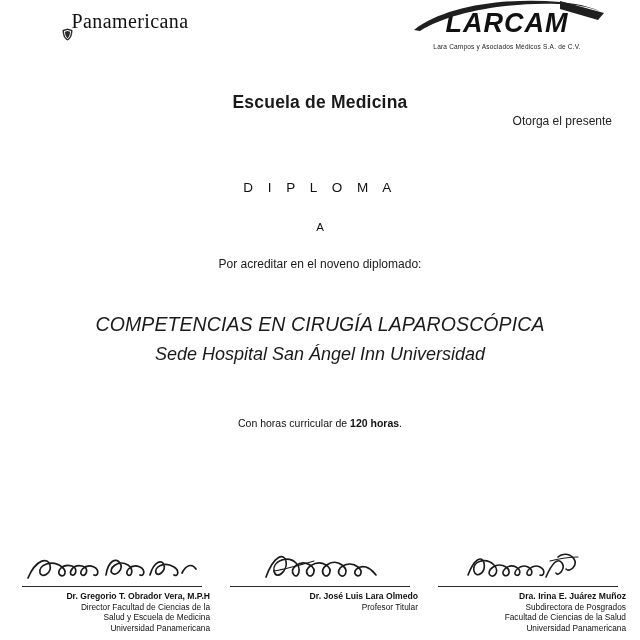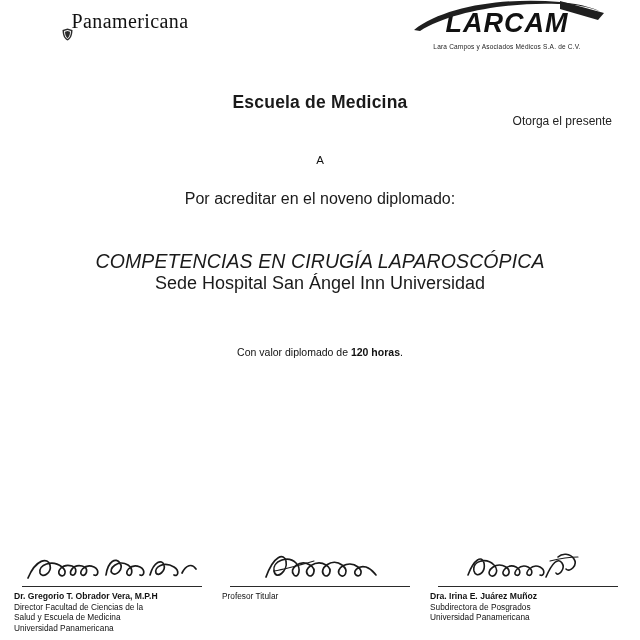--- a/index.html
+++ b/index.html
@@ -114,32 +114,34 @@
     color: #111;
   }
   .recipient {
     font-size: 22px;
     font-weight: bold;
     font-style: italic;
     margin-top: 32px;
     letter-spacing: 0.3px;
   }
   .reason {
-    font-size: 16px;
+    font-size: 12px;
     margin-top: 24px;
     color: #1a1a1a;
   }
   .program {
     font-size: 19.5px;
     font-style: italic;
     margin-top: 42px;
     letter-spacing: 0.1px;
   }
   .venue {
     font-size: 18px;
+    font-style: italic;
+    margin-top: 8px;
   }
   .credit {
     font-size: 10.5px;
     margin-top: 52px;
     color: #111;
   }
   .credit b { font-weight: bold; }
   .place-date {
     font-size: 11.5px;
     margin-top: 53px;
@@ -152,21 +154,21 @@
     left: 0;
     right: 0;
     bottom: 6px;
     display: flex;
     justify-content: space-between;
     padding: 0 14px;
     box-sizing: border-box;
   }
   .sig-block {
     width: 196px;
-    text-align: left;
+    text-align: right;
     position: relative;
   }
   .sig-scribble {
     height: 34px;
     position: relative;
   }
   .sig-scribble svg {
     display: block;
     margin: 0 auto;
   }
@@ -213,26 +215,27 @@
       <div class="larcam-word">LARCAM</div>
     </div>
     <div class="larcam-sub">Lara Campos y Asociados Médicos S.A. de C.V.</div>
   </div>
 
 </div>
 
 <div class="content">
   <div class="school">Escuela de Medicina</div>
   <div class="grants">Otorga el presente</div>
+  <div class="diploma-word">D I P L O M A</div>
   <div class="a-word">A</div>
   <div class="reason">Por acreditar en el noveno diplomado:</div>
   <div class="program">COMPETENCIAS EN CIRUGÍA LAPAROSCÓPICA</div>
   <div class="venue">Sede Hospital San Ángel Inn Universidad</div>
   <div class="credit">
-    <span>Con valor diplomado de </span><b>120 horas</b><span>.</span>
+    <span>Con horas curricular de </span><b>120 horas</b><span>.</span>
   </div>
 </div>
 
 <div class="signatures">
 
   <div class="sig-block">
     <div class="sig-scribble">
       <svg viewBox="0 0 180 34" width="180" height="34" aria-hidden="true">
         <path d="M6 27 C14 8 26 6 28 14 C30 22 20 28 18 22 C16 14 30 8 40 16 C46 21 42 27 38 24 C34 21 40 12 50 15 C56 17 54 25 50 24 C46 23 50 13 60 15 C68 17 64 26 60 24 C56 22 62 12 72 16 C78 19 76 26 72 24 M84 24 C86 10 94 6 98 12 C102 18 94 26 90 22 C86 18 96 8 106 14 C112 18 110 26 106 24 C102 22 108 12 118 16 C124 19 122 26 118 24 M128 24 C132 10 140 8 142 14 C144 20 136 26 134 22 C132 16 142 10 152 16 C158 20 156 26 152 24 M160 22 C164 14 170 12 174 18" fill="none" stroke="#1a1a1a" stroke-width="1.7" stroke-linecap="round"></path>
       </svg>
@@ -245,29 +248,31 @@
   </div>
 
   <div class="sig-block">
     <div class="sig-scribble">
       <svg viewBox="0 0 180 34" width="180" height="34" aria-hidden="true">
         <path d="M36 26 C44 4 54 2 56 10 C58 20 46 30 44 20 C42 10 58 4 66 12 C72 18 68 28 64 24 C58 18 70 8 80 14 C88 19 82 28 78 24 C72 18 86 8 96 14 C104 19 98 28 94 24 C88 18 102 6 112 14 C120 20 114 28 110 24 C104 18 118 8 128 16 C134 21 130 27 126 24 C122 21 128 14 136 16 C142 18 144 22 146 24" fill="none" stroke="#1a1a1a" stroke-width="1.7" stroke-linecap="round"></path>
         <path d="M44 20 C56 18 70 14 84 10" fill="none" stroke="#1a1a1a" stroke-width="1.1" stroke-linecap="round"></path>
       </svg>
     </div>
     <div class="sig-rule"></div>
+    <div class="sig-name">Dr. José Luis Lara Olmedo</div>
     <div class="sig-line">Profesor Titular</div>
   </div>
 
   <div class="sig-block">
     <div class="sig-scribble">
       <svg viewBox="0 0 180 34" width="180" height="34" aria-hidden="true">
         <path d="M30 24 C36 8 44 4 46 12 C48 22 38 28 36 20 C34 10 48 6 56 14 C62 20 56 28 52 24 C48 20 58 10 68 16 C74 20 70 27 66 24 C62 21 70 12 78 16 C84 19 82 26 78 24 C74 22 82 12 90 16 C96 19 94 26 90 24 C86 22 94 12 102 16 C108 19 106 26 102 24 M108 26 C114 12 120 6 124 12 C128 18 120 26 118 22 M120 6 C124 2 132 2 136 8 C140 14 132 22 128 18" fill="none" stroke="#1a1a1a" stroke-width="1.6" stroke-linecap="round"></path>
         <path d="M112 10 C120 8 130 6 140 6" fill="none" stroke="#1a1a1a" stroke-width="1.1" stroke-linecap="round"></path>
       </svg>
     </div>
     <div class="sig-rule"></div>
     <div class="sig-name">Dra. Irina E. Juárez Muñoz</div>
     <div class="sig-line">Subdirectora de Posgrados</div>
+    <div class="sig-line">Facultad de Ciencias de la Salud</div>
     <div class="sig-line">Universidad Panamericana</div>
   </div>
 
 </div>
 
 </body></html>

